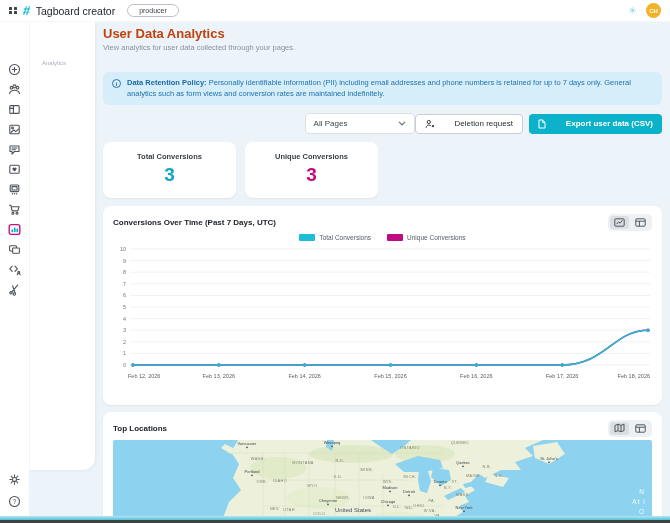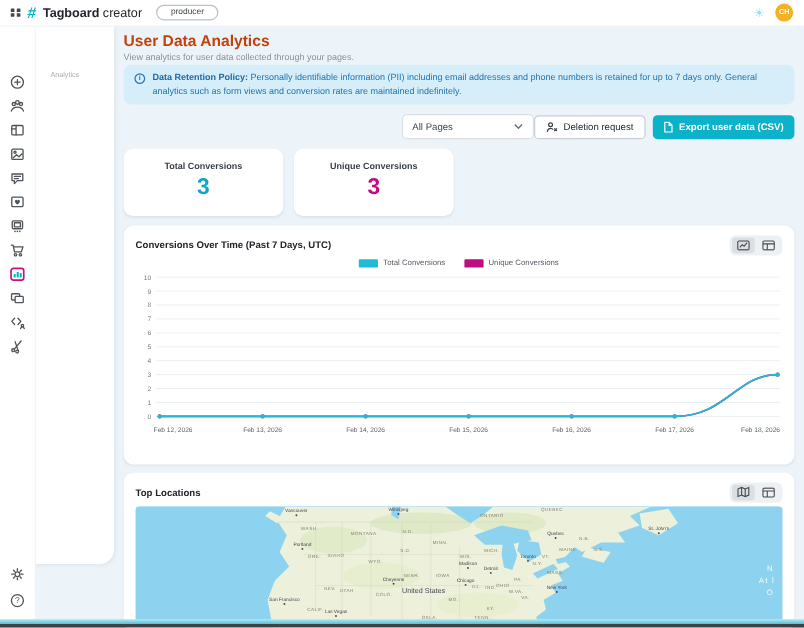--- a/index.html
+++ b/index.html
@@ -6,21 +6,21 @@
   body{background:#2f3234;font-family:"Liberation Sans",sans-serif}
   .screen{position:relative;width:670px;height:523px;background:#edf4f9;overflow:hidden;font-family:"Liberation Sans",sans-serif}
 
   
   .topbar{position:absolute;top:0;left:0;right:0;height:22px;background:#fff;display:flex;align-items:center;justify-content:space-between;padding:0 9px;z-index:5;border-bottom:1px solid rgba(0,0,0,.03)}
   .tb-left{display:flex;align-items:center;gap:6px}
   .grid-icon{display:grid;grid-template-columns:3px 3px;gap:1.5px;cursor:pointer}
   .grid-icon i{width:3px;height:3px;background:#41464b;border-radius:.5px}
   .logo-hash{color:#00b5d1;font-weight:700;font-size:13px;transform:skewX(-6deg);line-height:1}
   .brand{font-size:10.5px;color:#23272c;white-space:nowrap}
-  .brand b{font-weight:700}
+  .brand b{font-weight:400}
   .producer-pill{margin-left:6px;font-size:7px;color:#3f444a;background:#fff;border:1px solid #b9c0c8;border-radius:9px;padding:2px 11px;font-family:inherit;cursor:pointer}
   .tb-right{display:flex;align-items:center;gap:9px}
   .sun{color:#95d8f1;font-size:10px;cursor:pointer}
   .avatar{width:15px;height:15px;border-radius:50%;background:#f2b126;color:#fff;font-size:6px;font-weight:700;display:flex;align-items:center;justify-content:center;cursor:pointer}
 
   
   .rail{position:absolute;top:22px;left:0;width:29px;bottom:7px;background:#fff;z-index:4;display:flex;flex-direction:column;align-items:center;padding-top:40px}
   .rail-icon{width:13px;height:13px;margin-bottom:7px;cursor:pointer;flex:0 0 auto}
   .rail-spacer{flex:1}
   .rail-bottom .rail-icon{margin-bottom:9px}
@@ -28,29 +28,29 @@
   
   .side-panel{position:absolute;top:22px;left:29px;width:66px;height:448px;background:#fff;border-radius:0 0 12px 0;z-index:3;border-left:1px solid #f2f4f6;box-shadow:1px 1px 3px rgba(30,50,70,.06)}
   .side-section{margin:38px 0 5px 12px;font-size:6px;color:#a6acb4}
   .side-item{font-size:7.5px;color:#70777f;padding:5px 0 5px 12px;cursor:pointer}
   .side-item.active{background:#00b4cd;color:#fff;border-radius:10px;margin:3px 7px 0 6px;padding:4px 0 4px 7px;font-weight:600}
 
   
   .main{position:absolute;top:22px;left:103px;width:559px}
   .page-title{margin-top:4px;font-size:13px;font-weight:700;color:#c2410c}
   .sub{margin-top:2px;font-size:7.5px;color:#8a9199}
-  .banner{margin-top:2px;background:#d6eefa;border-radius:6px;padding:6px 9px;display:flex;gap:6px;align-items:flex-start}
+  .banner{margin-top:20px;background:#d6eefa;border-radius:6px;padding:6px 9px;display:flex;gap:6px;align-items:flex-start}
   .info-icon{flex:0 0 auto;width:9px;height:9px;border:1px solid #2a77b3;border-radius:50%;color:#2a77b3;font-size:6px;line-height:8px;text-align:center;font-weight:700;margin-top:1px}
   .banner p{font-size:7.5px;line-height:1.4;color:#2273b0}
   .banner b{font-weight:700;color:#1d68a6}
 
   .controls{margin-top:8px;display:flex;justify-content:flex-end;align-items:center}
   .select{width:110px;height:21px;background:#fff;border:1px solid #dbe0e6;border-radius:4px;display:flex;align-items:center;justify-content:space-between;padding:0 8px;font-size:8px;color:#3f454c;cursor:pointer}
   .ctrl-right{display:flex;gap:6px}
-  .btn{height:20px;border-radius:4px;font-size:8px;display:flex;align-items:center;gap:5px;padding:0 9px;font-family:inherit;cursor:pointer}
+  .btn{height:20px;border-radius:4px;font-size:8px;display:flex;align-items:center;gap:20px;padding:0 9px;font-family:inherit;cursor:pointer}
   .btn-ghost{background:#fff;border:1px solid #c6cdd4;color:#272c32}
   .btn-primary{background:#0cb2ca;border:none;color:#fff;font-weight:600}
 
   .stats{margin-top:8px;display:grid;grid-template-columns:repeat(4,1fr);gap:9px}
   .stat-card{background:#fff;border-radius:8px;height:56px;box-shadow:0 1px 2px rgba(20,40,60,.07);text-align:center;padding-top:10px}
   .stat-label{font-size:7.5px;font-weight:600;color:#383e45}
   .stat-value{font-size:19px;font-weight:700;margin-top:3px;color:#1c2026}
 
   .card{margin-top:8px;background:#fff;border-radius:8px;box-shadow:0 1px 2px rgba(20,40,60,.07);padding:6px 10px 0}
   .chart-card{height:199px}

